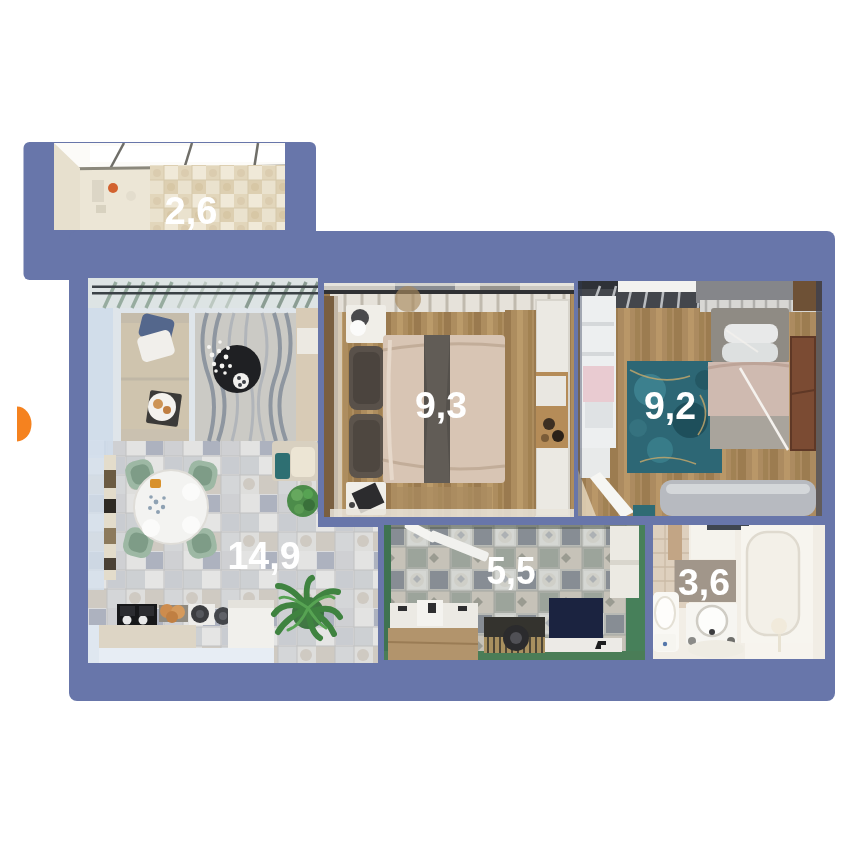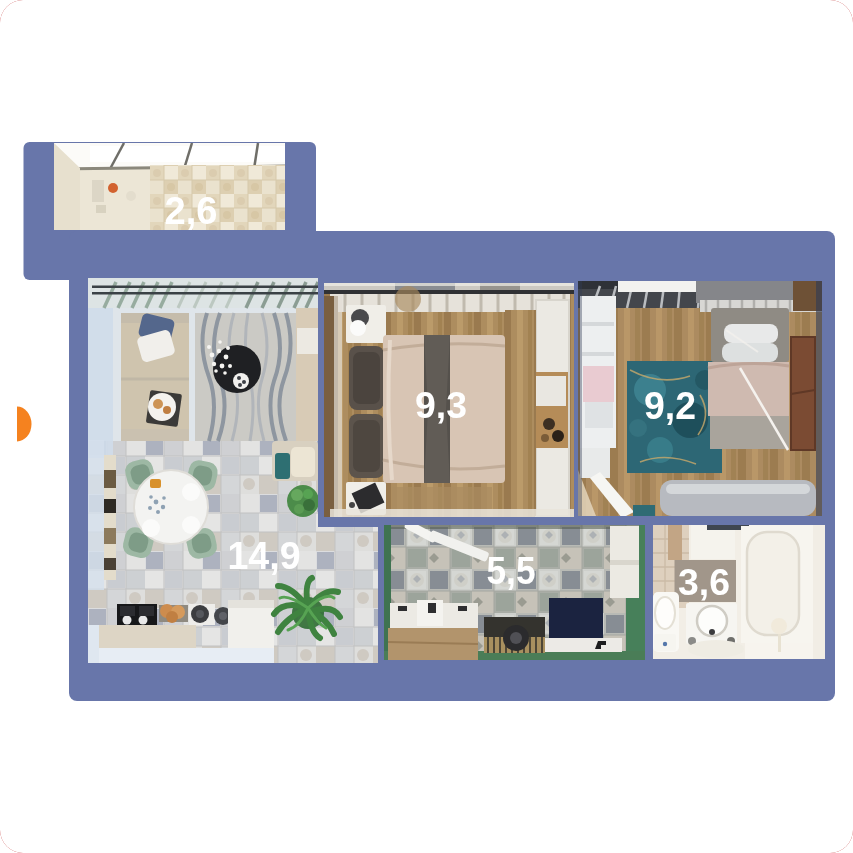--- a/index.html
+++ b/index.html
@@ -1,16 +1,16 @@
 <!DOCTYPE html>
 <html><head>
 <meta charset="utf-8">
 <style>
 html,body{margin:0;padding:0;background:#ffffff;}
-#stage{position:relative;width:853px;height:853px;background:#b91c1c;overflow:hidden;border-radius:23px;}
+#stage{position:relative;width:853px;height:853px;background:#b91c1c;overflow:hidden;}
 text{font-family:"Liberation Sans",sans-serif;font-weight:bold;fill:#ffffff;}
 </style>
 </head>
 <body>
 <div id="stage">
 <svg width="853" height="853" viewBox="0 0 853 853">
 <defs>
 <clipPath id="cpLiving">
           <path d="M88,278 L318,278 L318,527 L378,527 L378,663 L88,663 Z"></path>
         </clipPath>

